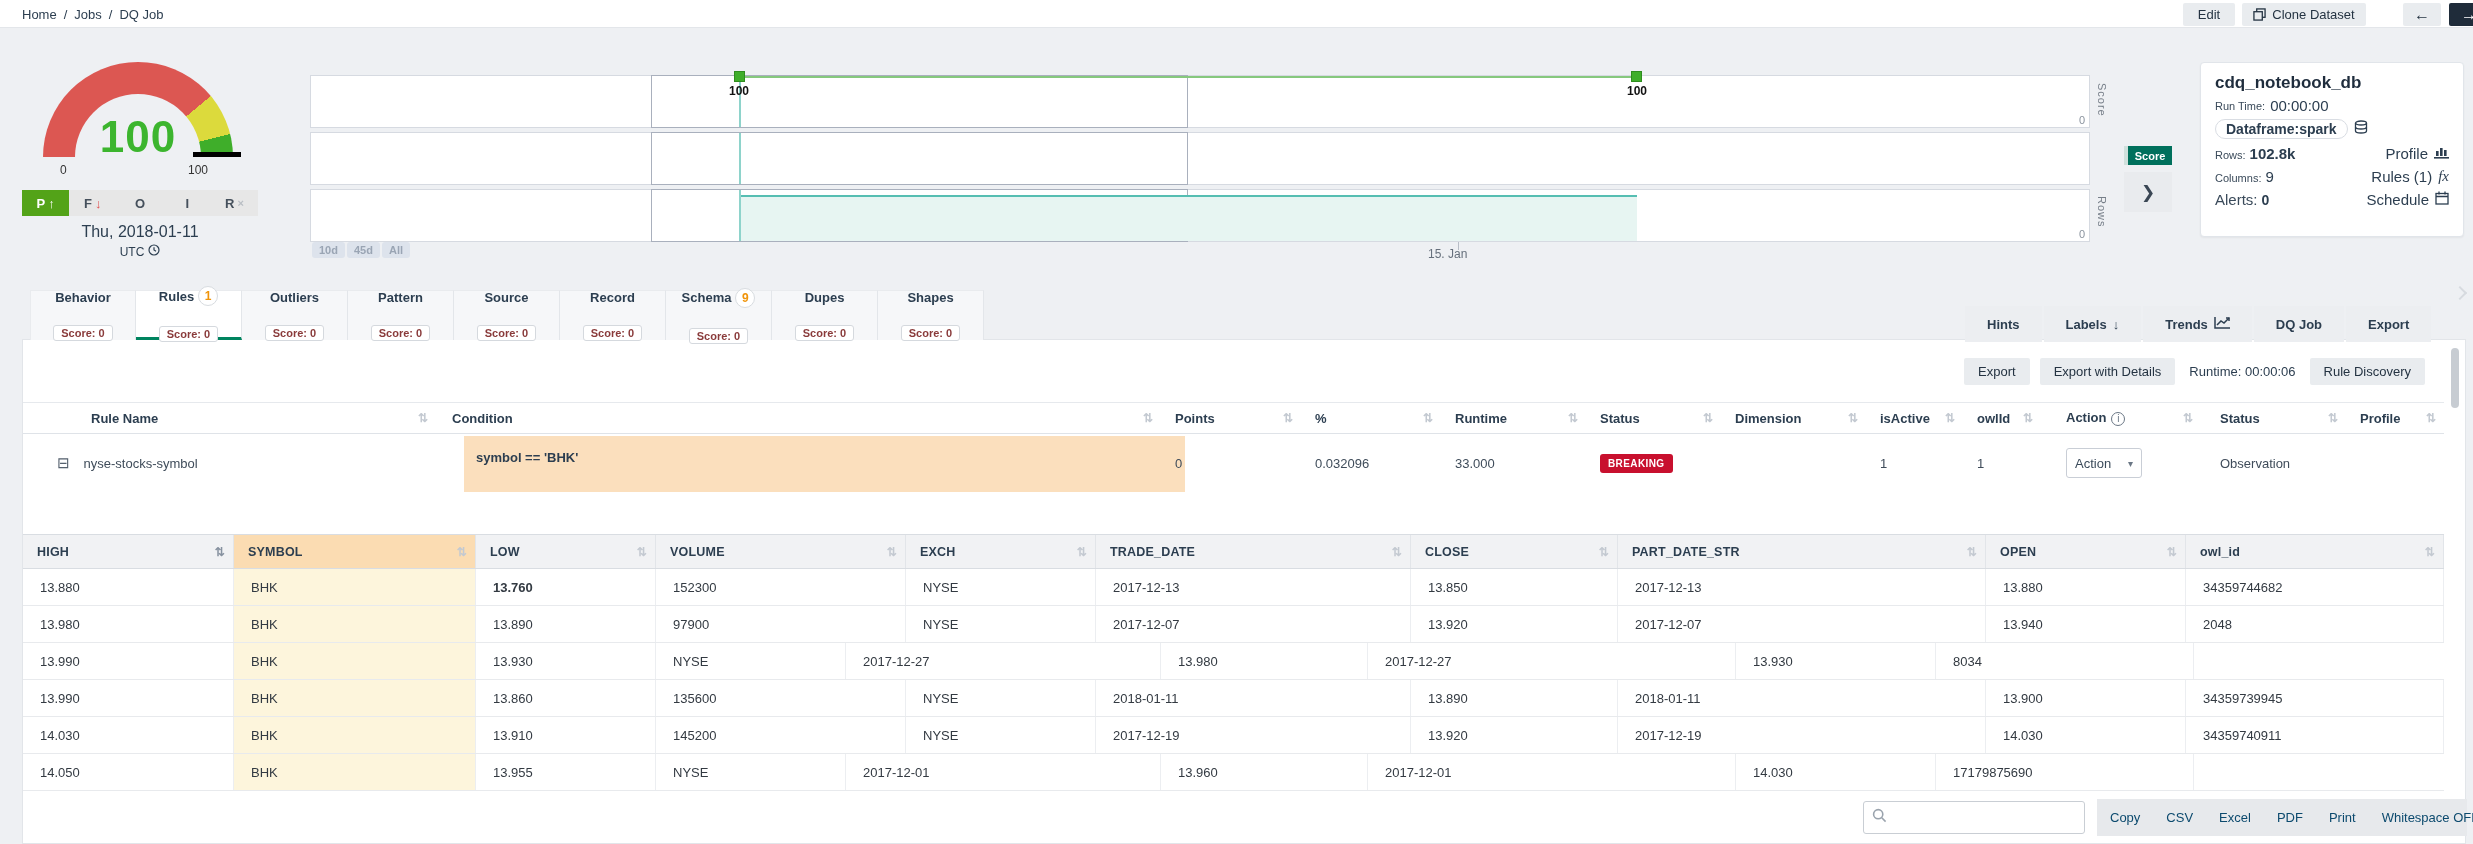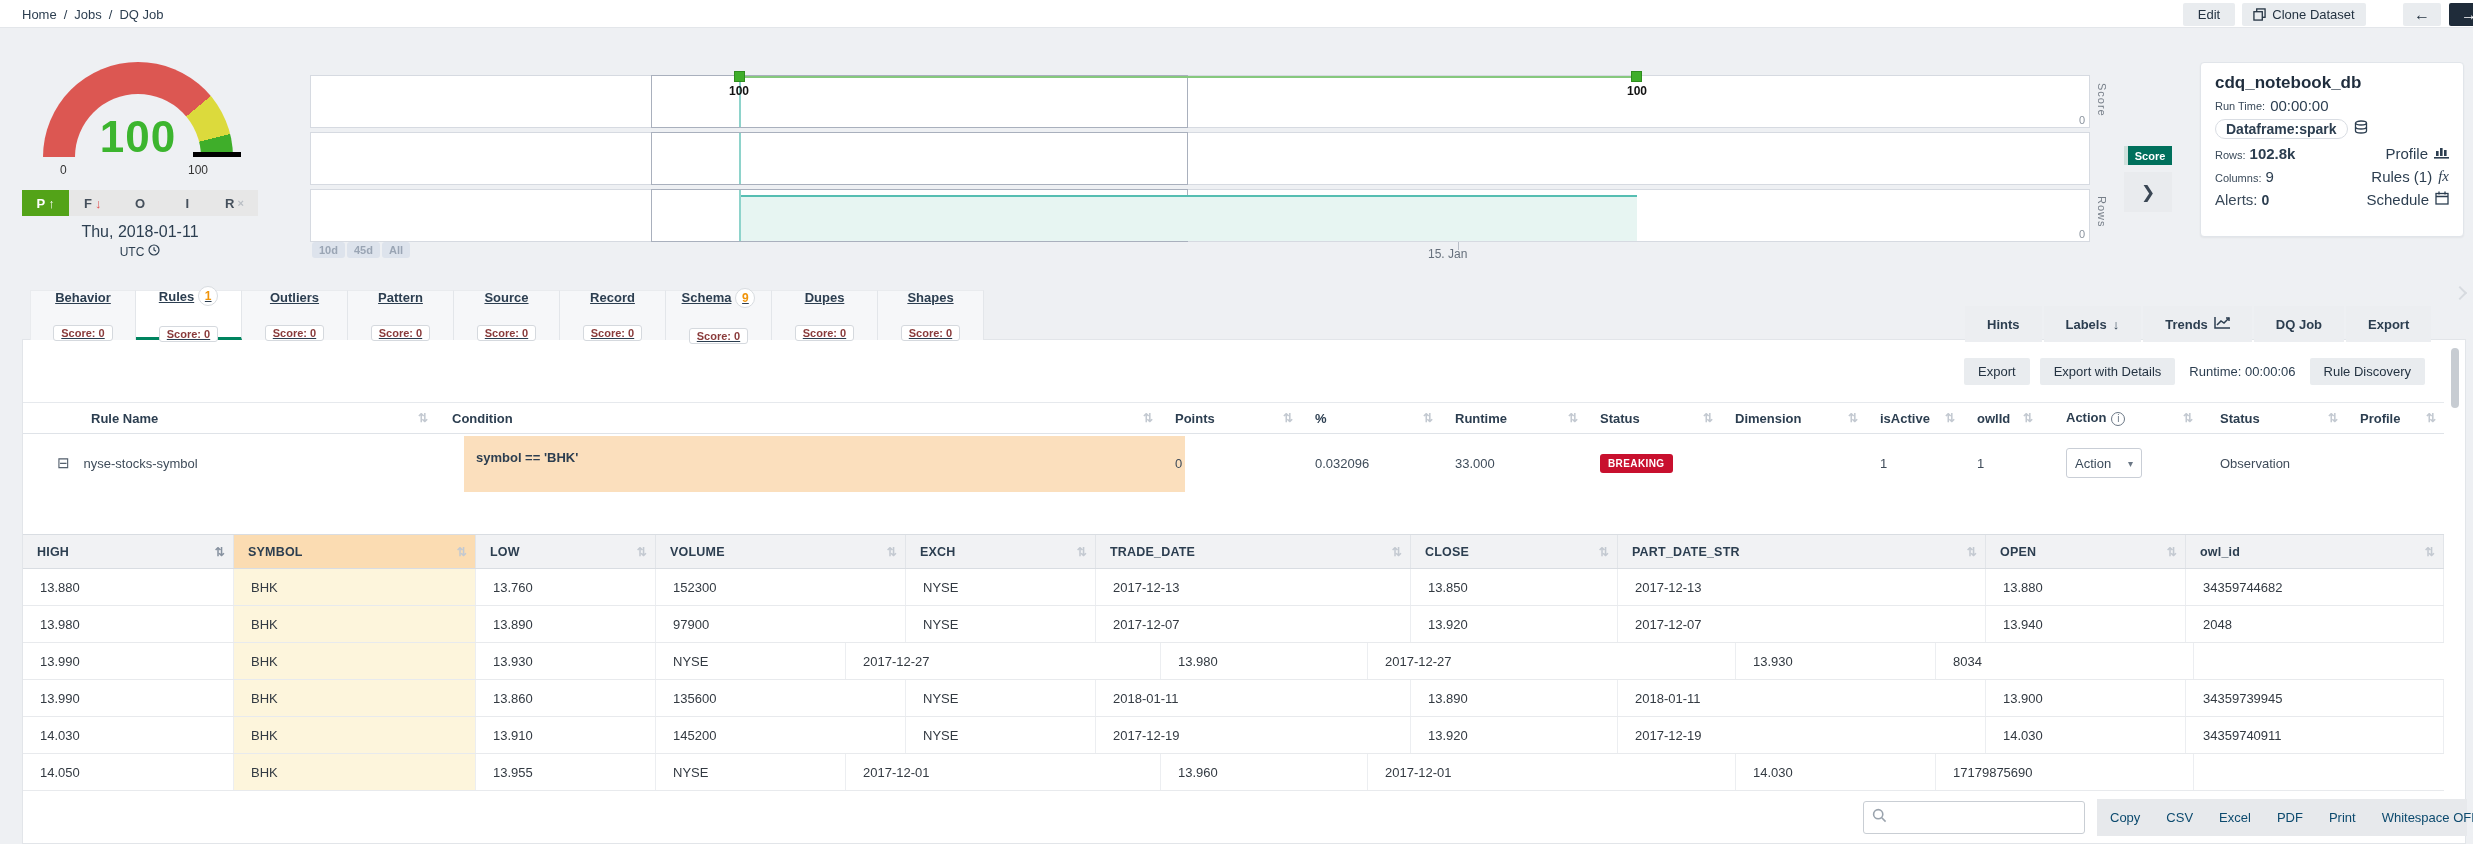--- a/index.html
+++ b/index.html
@@ -64,21 +64,21 @@
   #ds-pill-row { margin-top:5px; display:flex; align-items:center; gap:6px; }
   #ds-pill { border:1px solid #d9dde3; border-radius:12px; padding:1px 10px; font-size:14px; font-weight:bold; color:#2c3e50; }
   .ds-grid { margin-top:6px; display:flex; justify-content:space-between; align-items:center; font-size:15px; color:#2c3e50; }
   .ds-grid .lab { font-size:11px; color:#3a4a5a; margin-right:4px; }
   .ds-grid b { font-weight:bold; }
   .ds-right { display:flex; align-items:center; gap:6px; }
   .fx { font-family:"Liberation Serif", serif; font-style:italic; font-size:15px; }
 
   
   #tabstrip { position:absolute; left:30px; top:290px; height:50px; display:flex; z-index:3; }
-  .tab { width:106px; background:#f6f7f9; border-right:1px solid #e3e6ea; border-top:1px solid #e9ebee; display:flex; flex-direction:column; align-items:center; justify-content:center; gap:20px; cursor:pointer; position:relative;text-decoration:underline; }
+  .tab { width:106px; background:#f6f7f9; border-right:1px solid #e3e6ea; border-top:1px solid #e9ebee; display:flex; flex-direction:column; align-items:center; justify-content:center; gap:20px; cursor:pointer; position:relative; }
   .tab:first-child { border-left:1px solid #e9ebee; }
   .tab.active { background:#fff; border-bottom:3px solid #00845f; }
   .tab-label { font-size:13px; font-weight:bold; color:#2c3e50; display:flex; align-items:center; gap:4px; }
   .tab-badge { width:20px; height:20px; border-radius:50%; background:#fff; border:1px solid #d8dce0; color:#f0940a; font-size:12px; font-weight:bold; display:flex; align-items:center; justify-content:center; }
   .score-chip { background:#fff; border:1px solid #d5d9de; border-radius:3px; font-size:11px; font-weight:bold; color:#8a3b3b; padding:1px 7px; }
   #panel-actions { position:absolute; left:1963px; top:306px; display:flex; z-index:3; }
   .pa-btn { height:36px; background:#eceef1; color:#2c3e50; font-size:13px; font-weight:bold; display:flex; align-items:center; justify-content:center; gap:6px; padding:0 22px; margin-left:2px; cursor:pointer; }
   #resize-glyph { position:absolute; left:2455px; top:288px; width:10px; height:10px; border-right:2px solid #c8cdd3; border-bottom:2px solid #c8cdd3; transform:rotate(-45deg); opacity:.6; }
 
   
@@ -482,21 +482,21 @@
       </div>
       <div class="dth-cell" style="width: 258px;">
         <span>owl_id</span>
         <span class="sort-ic">⇅</span>
       </div>
     </div>
   <div id="dt-body">
       <div class="dt-row">
         <div class="dt-cell" style="width: 211px;">13.880</div>
         <div class="dt-cell sym" style="width: 242px;">BHK</div>
-        <div class="dt-cell" style="width: 180px;">13.760</div>
+        <div class="dt-cell" style="width: 180px; font-weight: bold;">13.760</div>
         <div class="dt-cell" style="width: 250px;">152300</div>
         <div class="dt-cell" style="width: 190px;">NYSE</div>
         <div class="dt-cell" style="width: 315px;">2017-12-13</div>
         <div class="dt-cell" style="width: 207px;">13.850</div>
         <div class="dt-cell" style="width: 368px;">2017-12-13</div>
         <div class="dt-cell" style="width: 200px;">13.880</div>
         <div class="dt-cell" style="width: 258px;">34359744682</div>
       </div>
       <div class="dt-row">
         <div class="dt-cell" style="width: 211px;">13.980</div>

